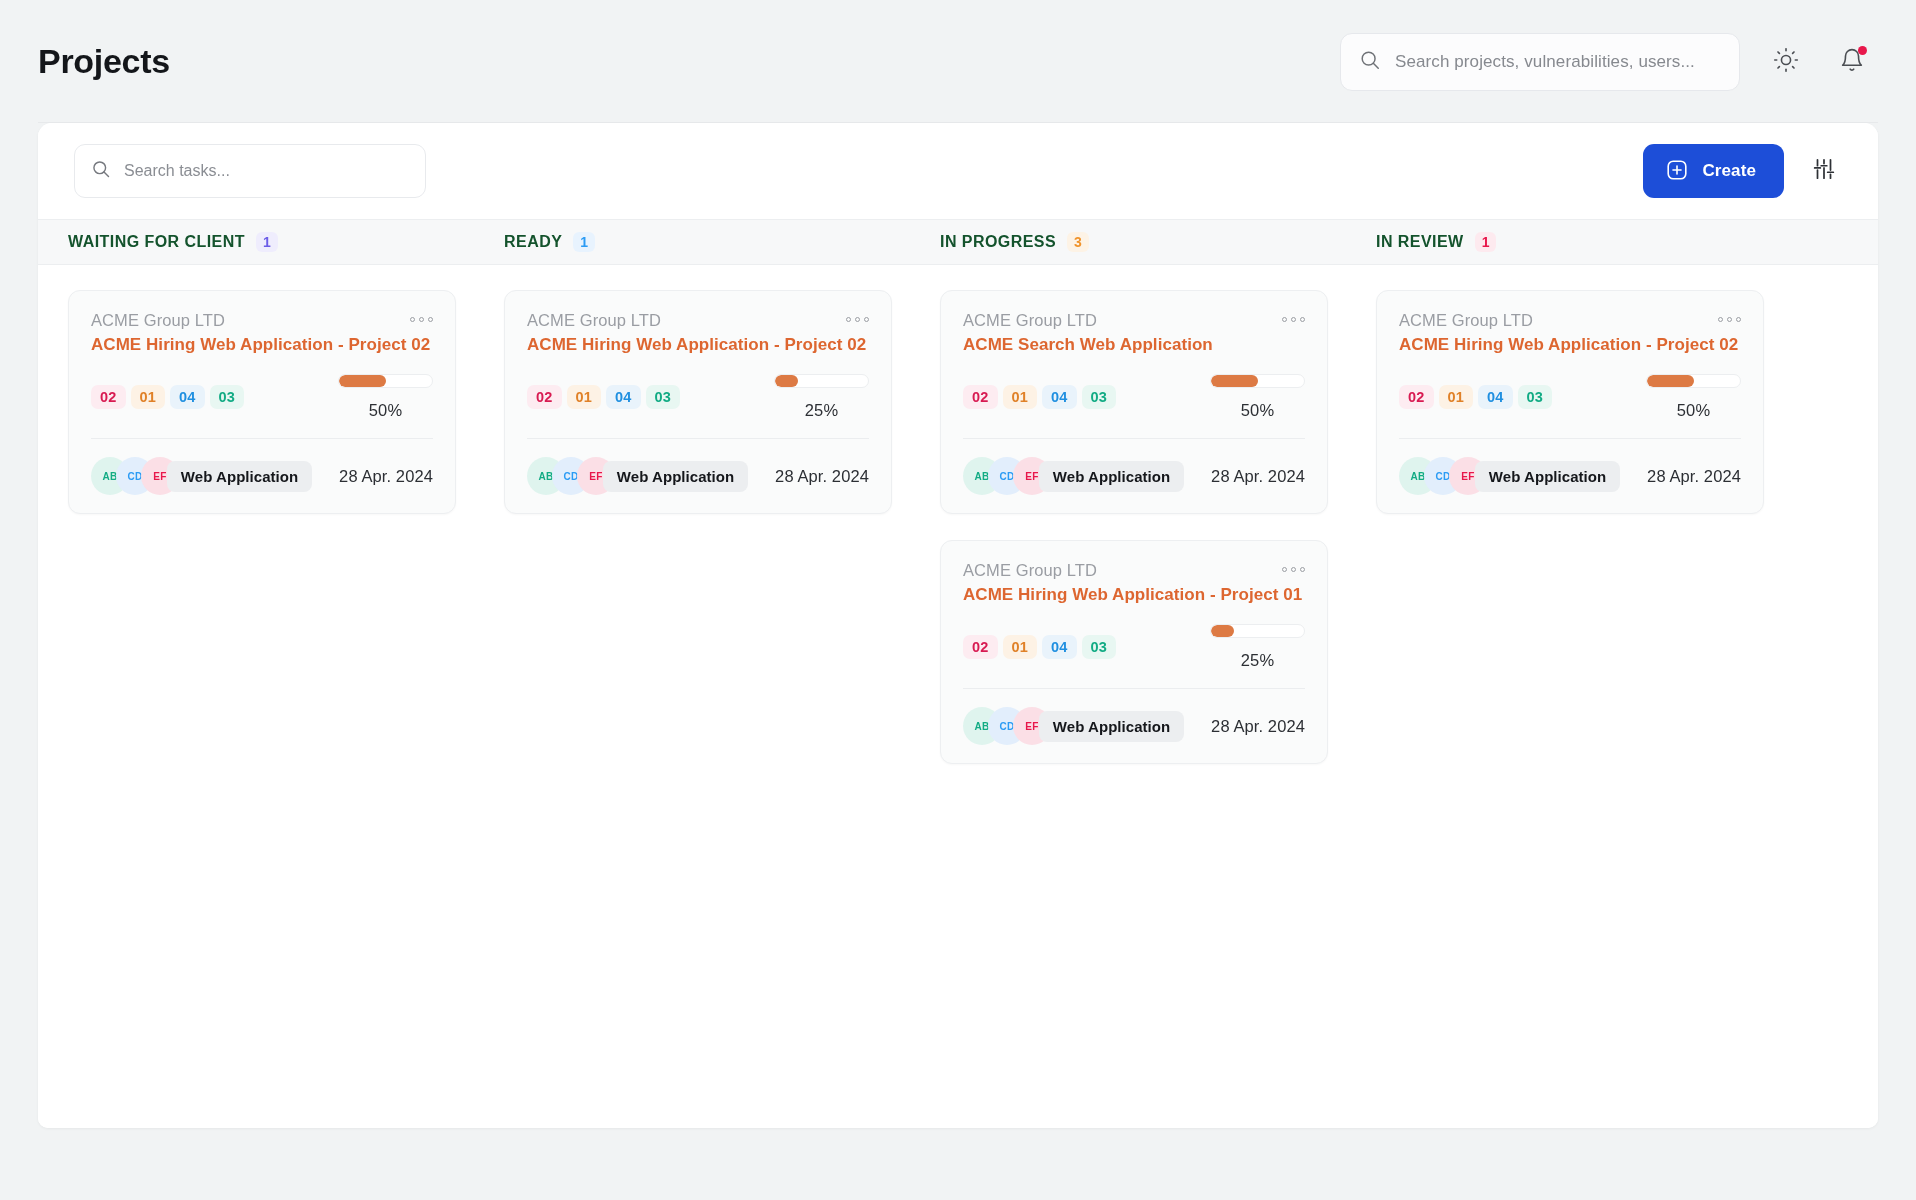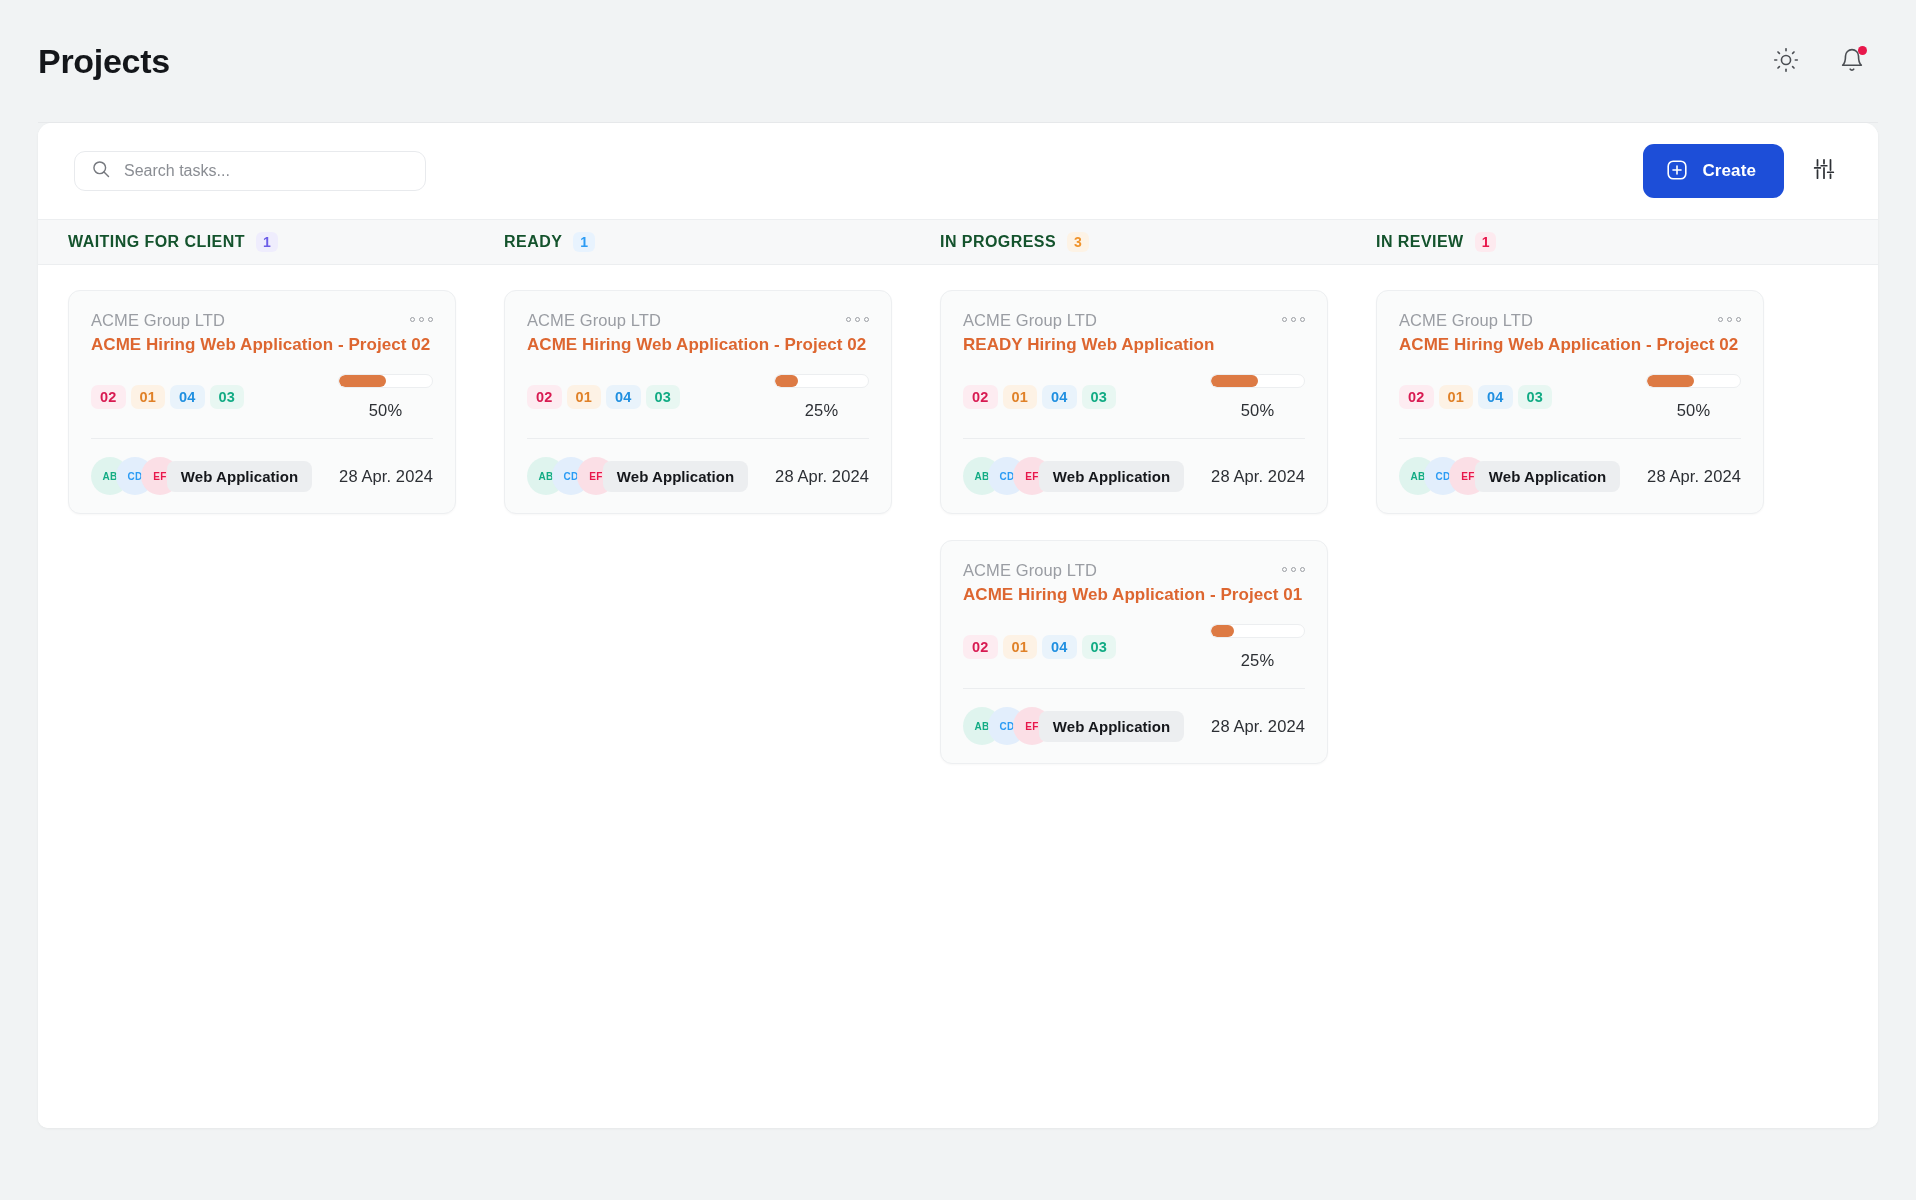--- a/index.html
+++ b/index.html
@@ -87,21 +87,21 @@
 
   .toolbar {
     height: 96px;
     display: flex;
     align-items: center;
     padding: 0 36px 0 36px;
     background: #fff;
   }
   .task-search {
     width: 352px;
-    height: 40px;
+    height: 54px;
     border: 1px solid #e8eaed;
     border-radius: 11px;
     display: flex;
     align-items: center;
     gap: 13px;
     padding: 0 16px;
     background: #fff;
   }
   .task-search .ph {
     font-size: 16px;
@@ -299,20 +299,29 @@
     padding-left: 26px;
   }
 </style>
 </head>
 <body>
 
 <div class="topbar">
   <div class="page-title">Projects</div>
 
   <div class="topbar-right">
+    <div class="global-search">
+      <span>
+        <svg width="22" height="22" viewBox="0 0 24 24" fill="none" stroke="#6f7277" stroke-width="1.6">
+          <circle cx="10.5" cy="10.5" r="7"></circle>
+          <line x1="15.6" y1="15.6" x2="21" y2="21" stroke-linecap="round"></line>
+        </svg>
+      </span>
+      <span class="ph">Search projects, vulnerabilities, users...</span>
+    </div>
 
     <div class="icon-btn">
       <span>
         <svg width="26" height="26" viewBox="0 0 24 24" fill="none" stroke="#4b4e53" stroke-width="1.5" stroke-linecap="round">
           <circle cx="12" cy="12" r="4.2"></circle>
           <line x1="12" y1="1.6" x2="12" y2="3.4"></line>
           <line x1="12" y1="20.6" x2="12" y2="22.4"></line>
           <line x1="1.6" y1="12" x2="3.4" y2="12"></line>
           <line x1="20.6" y1="12" x2="22.4" y2="12"></line>
           <line x1="4.6" y1="4.6" x2="5.9" y2="5.9"></line>
@@ -476,21 +485,21 @@
       <div class="col">
         <div class="card">
           <div class="card-top">
             <div class="card-org">ACME Group LTD</div>
             <div class="card-menu">
               <i></i>
               <i></i>
               <i></i>
             </div>
           </div>
-          <div class="card-title">READY Hiring Web Application</div>
+          <div class="card-title">ACME Search Web Application</div>
           <div class="card-mid">
             <div class="sev-row">
               <span class="sev" style="color: rgb(216, 27, 82); background: rgb(253, 236, 241);">02</span>
               <span class="sev" style="color: rgb(224, 129, 40); background: rgb(253, 242, 229);">01</span>
               <span class="sev" style="color: rgb(31, 143, 224); background: rgb(233, 243, 251);">04</span>
               <span class="sev" style="color: rgb(18, 171, 132); background: rgb(232, 247, 242);">03</span>
             </div>
             <div class="prog-wrap">
               <div class="prog-track">
                 <div class="prog-fill" style="width: 50%;"></div>

